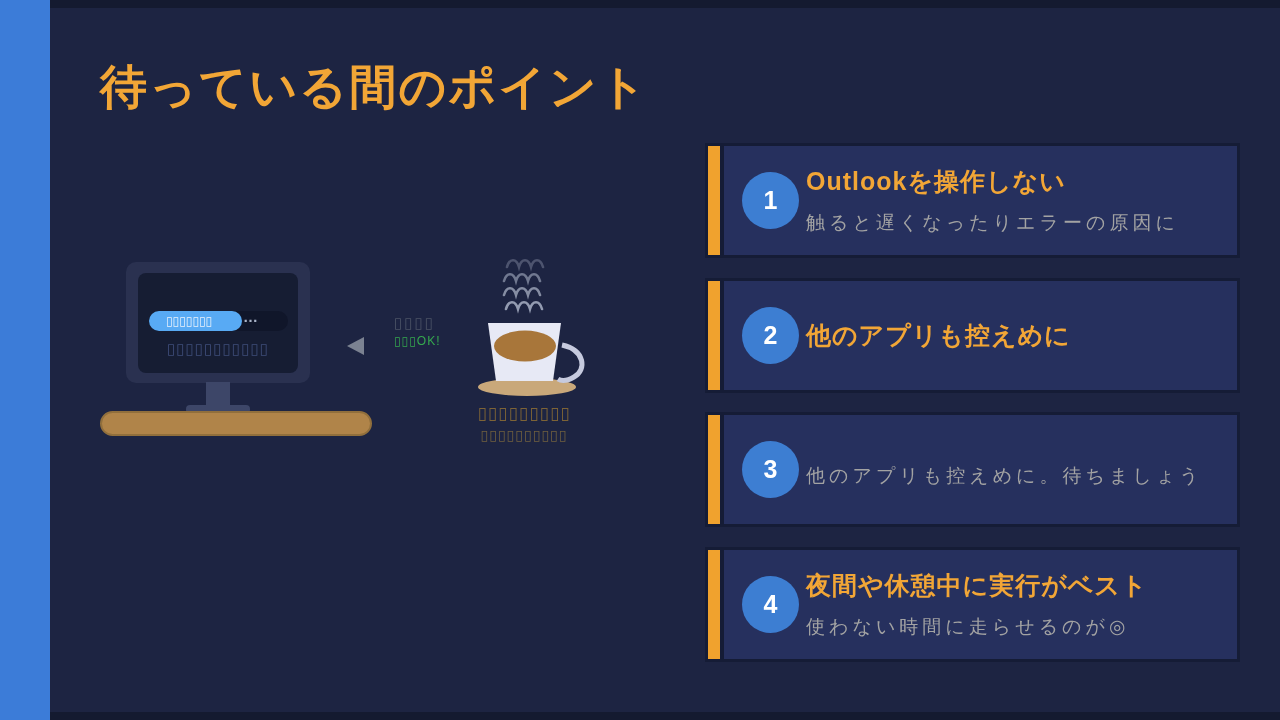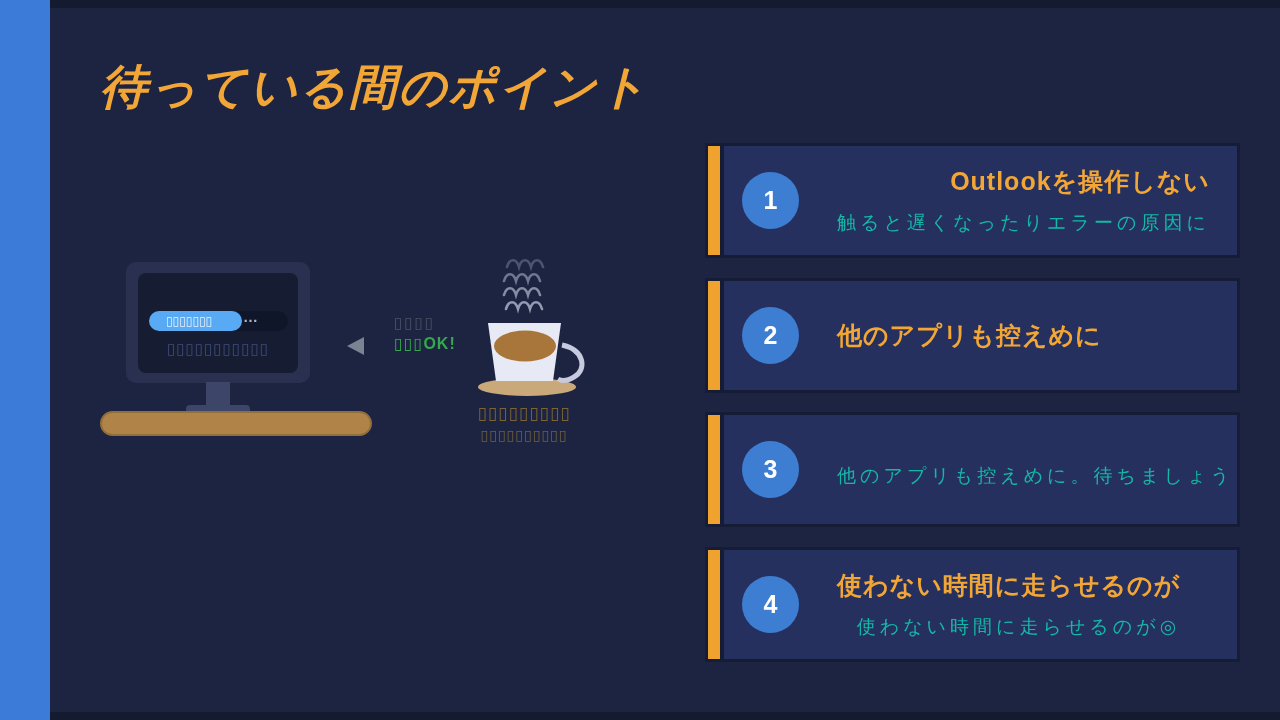--- a/index.html
+++ b/index.html
@@ -18,21 +18,20 @@
   .sidebar {
     position: absolute; left: 0; top: 0;
     width: 50px; height: 720px;
     background: #3c7cd8;
   }
   .title {
     position: absolute; left: 100px; top: 56px;
     font-size: 47px; font-weight: bold;
     color: #f2a636; letter-spacing: 2px;
     white-space: nowrap;
-    font-style: italic;
   }
 
   
   .monitor-frame {
     position: absolute; left: 126px; top: 262px;
     width: 184px; height: 121px;
     background: #2a3150; border-radius: 10px;
   }
   .monitor-screen {
     position: absolute; left: 138px; top: 273px;
@@ -84,21 +83,21 @@
     width: 0; height: 0;
     border-top: 9px solid transparent;
     border-bottom: 9px solid transparent;
     border-right: 17px solid #7b8291;
   }
   .speech { position: absolute; left: 394px; top: 314px; }
   .speech-line1 {
     font-size: 15px; color: #4b5366; letter-spacing: 2px; white-space: nowrap;
   }
   .speech-line2 {
-    margin-top: 2px; font-size: 16px; font-weight: bold;
+    margin-top: 2px; font-size: 12px; font-weight: normal;
     color: #35a84e; letter-spacing: 1px; white-space: nowrap;
   }
 
   
   .coffee-svg { position: absolute; left: 468px; top: 253px; }
   .coffee-caption {
     position: absolute; left: 418px; top: 403px;
     width: 212px; text-align: center;
   }
   .coffee-caption-1 {
@@ -124,27 +123,27 @@
     flex: 1; background: #26305e;
     display: flex; align-items: center;
     padding-left: 18px;
   }
   .num-circle {
     width: 57px; height: 57px; flex: none;
     border-radius: 50%; background: #3d7ed2;
     color: #ffffff; font-size: 25px; font-weight: bold;
     display: flex; align-items: center; justify-content: center;
   }
-  .card-text { margin-left: 38px; text-align: right; }
+  .card-text { margin-left: 7px; }
   .card-title {
     font-size: 25px; font-weight: bold; color: #f2a636;
     letter-spacing: 1px; white-space: nowrap;
   }
   .card-desc {
-    margin-top: 12px; font-size: 19px; color: #14b8a6;
+    margin-top: 12px; font-size: 19px; color: #a3a3a3;
     letter-spacing: 4px; white-space: nowrap;
   }
 </style>
 </head>
 <body>
 
 <div class="slide"></div>
 <div class="sidebar"></div>
 
 <h1 class="title">待っている間のポイント</h1>
@@ -212,17 +211,17 @@
       <div class="card-desc">他のアプリも控えめに。待ちましょう</div>
     </div>
   </div>
 </div>
 
 <div class="card card-4">
   <div class="card-accent"></div>
   <div class="card-body">
     <div class="num-circle">4</div>
     <div class="card-text">
-      <div class="card-title">使わない時間に走らせるのが</div>
+      <div class="card-title">夜間や休憩中に実行がベスト</div>
       <div class="card-desc">使わない時間に走らせるのが◎</div>
     </div>
   </div>
 </div>
 
 </body></html>

